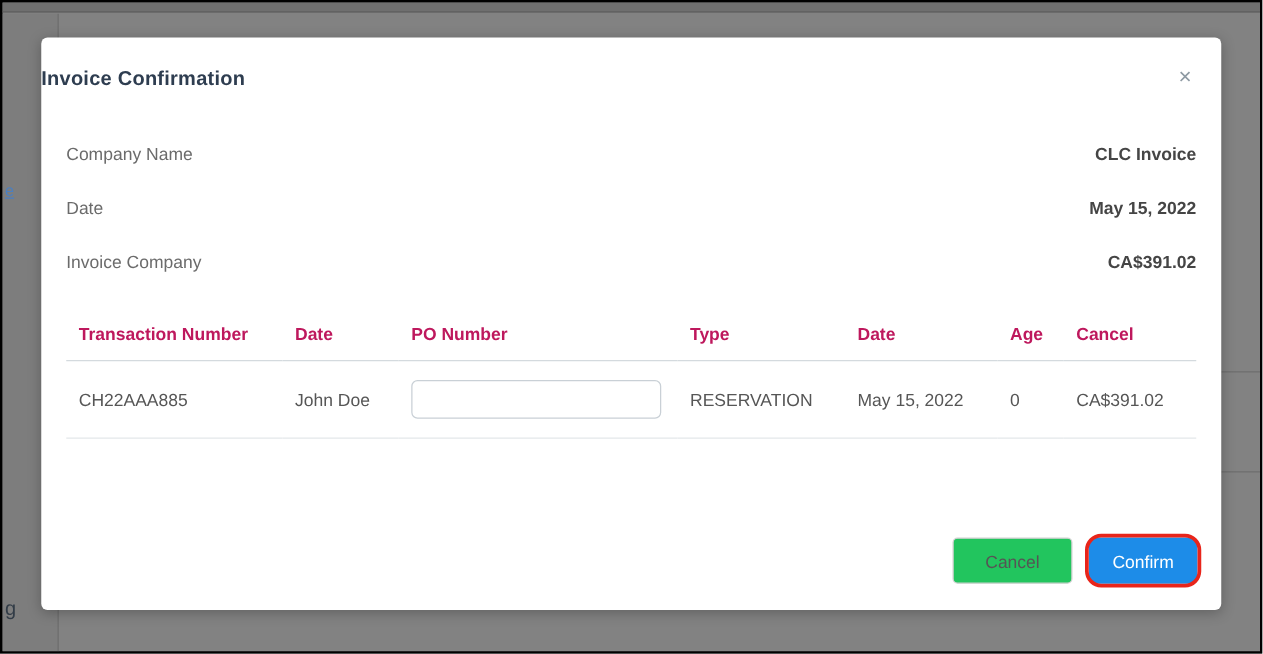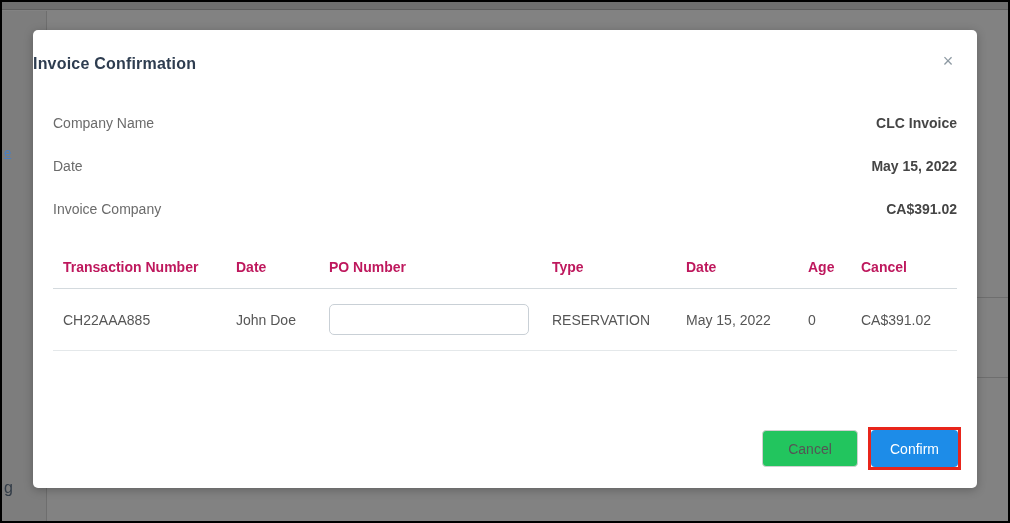--- a/index.html
+++ b/index.html
@@ -186,19 +186,19 @@
           <td>RESERVATION</td>
           <td>May 15, 2022</td>
           <td>0</td>
           <td>CA$391.02</td>
         </tr>
       </tbody>
     </table>
 
     <div class="modal-footer">
       <button class="btn btn-cancel">Cancel</button>
-      <span class="confirm-highlight" style="outline-color: rgb(232, 37, 27);">
+      <span class="confirm-highlight" style="outline-color: rgb(232, 37, 27); border-radius: 10px;">
         <button class="btn btn-confirm" style="background: rgb(29, 140, 232);">Confirm</button>
       </span>
     </div>
 
   </div>
 </div>
 
 </body></html>

